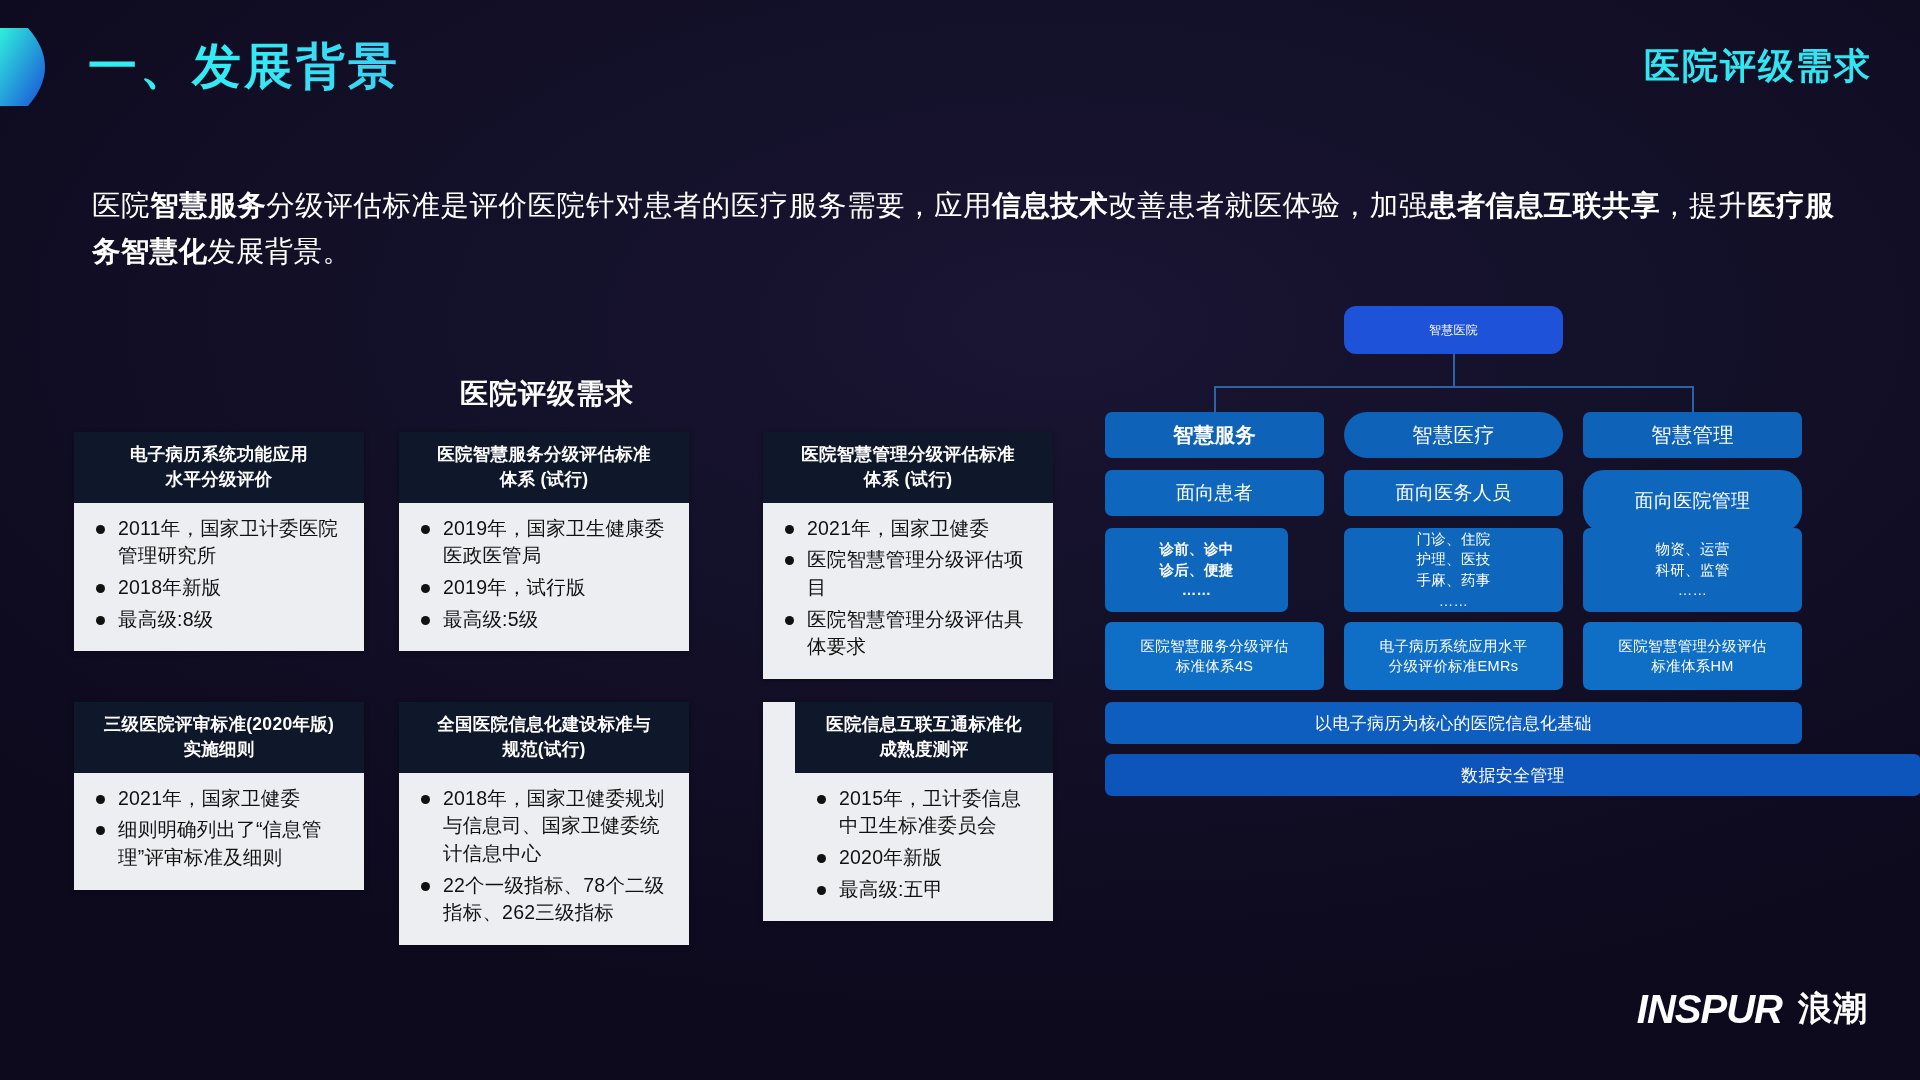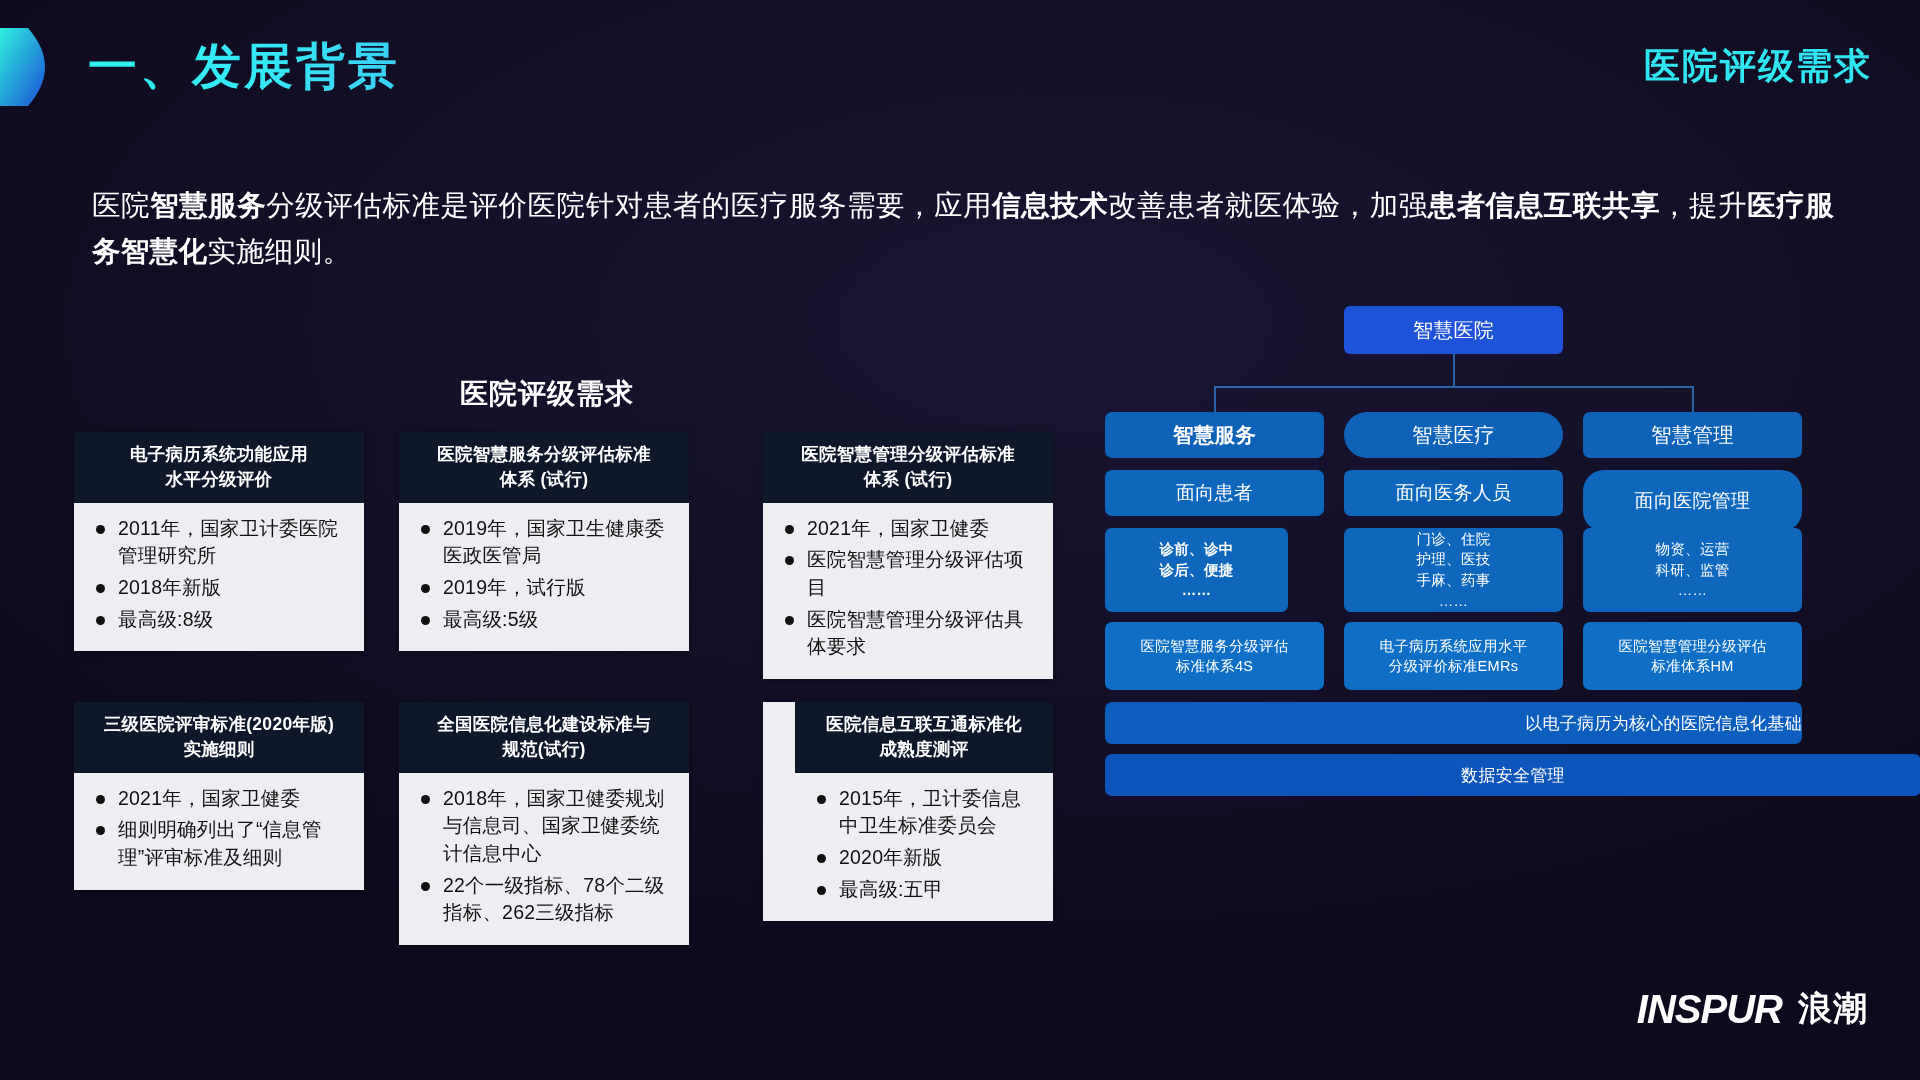--- a/index.html
+++ b/index.html
@@ -92,28 +92,28 @@
   
   #diagram { position: absolute; left: 1105px; top: 370px; width: 730px; height: 570px; }
   .node {
     position: absolute;
     display: flex; align-items: center; justify-content: center;
     text-align: center;
     color: #ffffff;
     border-radius: 7px;
     letter-spacing: .3px;
   }
-  .n-root   { background: #1e52d8; font-size: 20px; border-radius: 6px; }
+  .n-root   { background: #1e52d8; font-size: 12px; border-radius: 12px; }
   .n-l2     { background: #0e62b8; font-size: 20.5px; }
   .n-l2 b   { font-weight: bold; }
   .n-l3     { background: #0e67bd; font-size: 19px; }
   .n-l4     { background: #0e67bd; font-size: 14.5px; line-height: 1.42; }
   .n-l4 b   { font-weight: bold; }
   .n-l5     { background: #0f6ec6; font-size: 14.5px; line-height: 1.4; }
-  .n-wide   { background: #0e5ec0; font-size: 17px; justify-content: flex-end; }
+  .n-wide   { background: #0e5ec0; font-size: 17px; }
   .n-wide2  { background: #0d55bb; font-size: 17px; }
   .conn { position: absolute; background: #2a63a8; }
 
   
   .logo {
     position: absolute; right: 52px; bottom: 48px;
     display: flex; align-items: flex-end; gap: 16px;
     color: #ffffff;
   }
   .logo-mark {
@@ -134,21 +134,21 @@
           <stop offset="0%" stop-color="#2ff0dc"></stop>
           <stop offset="100%" stop-color="#1a4fd8"></stop>
         </linearGradient>
       </defs>
       <path d="M0 0 L28 0 Q62 39 28 78 L0 78 Z" fill="url(#ag)"></path>
     </svg>
   </div>
   <div class="hdr-title">一、发展背景</div>
   <div class="hdr-right">医院评级需求</div>
 
-  <div class="lead"><span>医院</span><b>智慧服务</b><span>分级评估标准是评价医院针对患者的医疗服务需要，应用</span><b>信息技术</b><span>改善患者就医体验，加强</span><b>患者信息互联共享</b><span>，提升</span><b>医疗服务智慧化</b><span>实施细则。</span></div>
+  <div class="lead"><span>医院</span><b>智慧服务</b><span>分级评估标准是评价医院针对患者的医疗服务需要，应用</span><b>信息技术</b><span>改善患者就医体验，加强</span><b>患者信息互联共享</b><span>，提升</span><b>医疗服务智慧化</b><span>发展背景。</span></div>
 
   <div class="left-title">医院评级需求</div>
 
   <div id="cards">
       <div class="card" style="left: 74px; top: 432px; width: 290px;">
         <div class="card-head">电子病历系统功能应用<br>水平分级评价</div>
         <div class="card-body">
           <ul>
             <li>2011年，国家卫计委医院管理研究所</li>
             <li>2018年新版</li>

